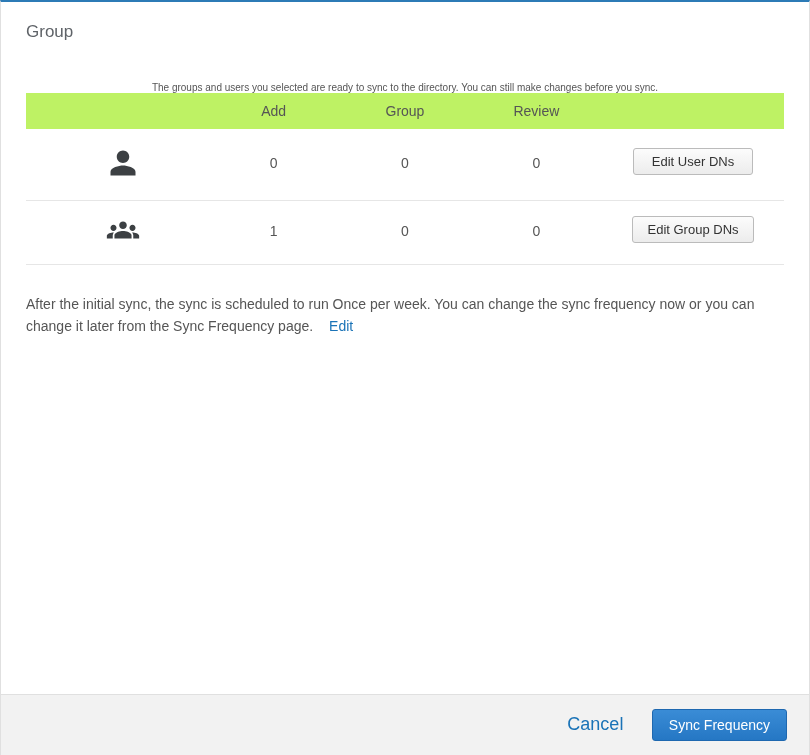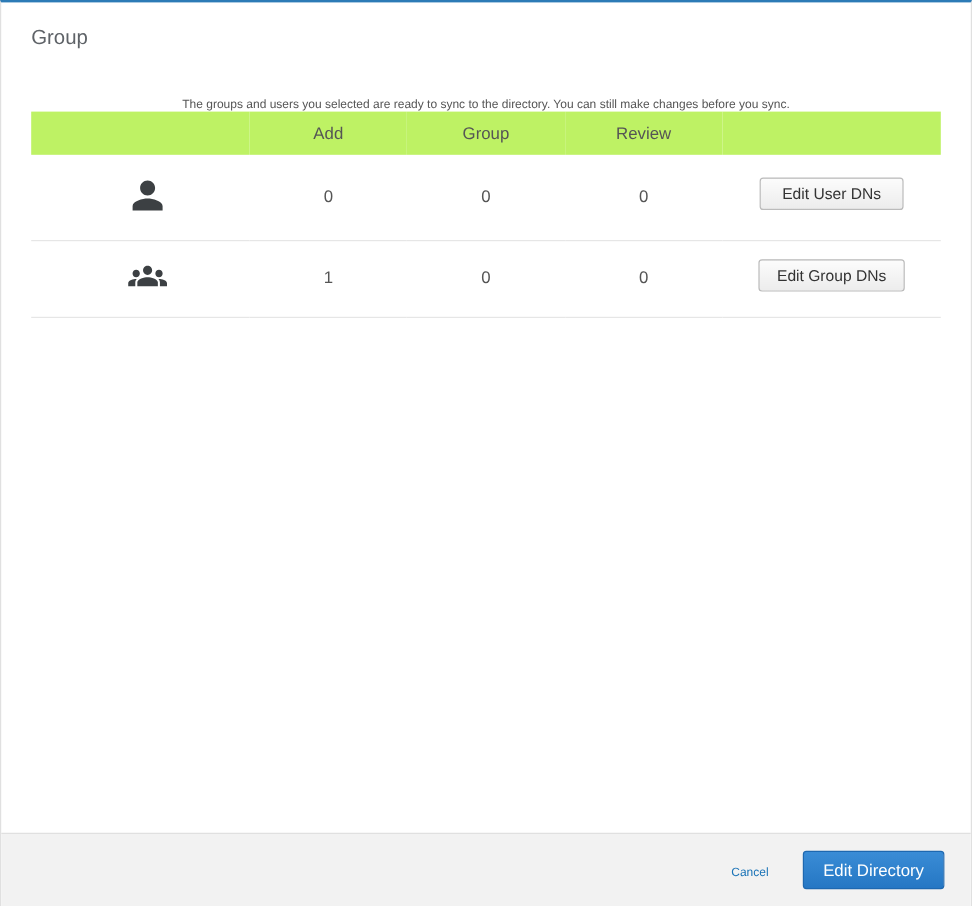--- a/index.html
+++ b/index.html
@@ -103,21 +103,21 @@
       bottom: 0;
       left: 0;
       right: 0;
       background: #f2f2f2;
       padding: 14px 22px;
       text-align: right;
       border-top: 1px solid #e0e0e0;
     }
     .footer-cancel {
       color: #1a73b7;
-      font-size: 10px;
+      font-size: 18px;
       cursor: pointer;
       margin-right: 24px;
       display: inline-block;
     }
     .footer-primary {
       display: inline-block;
       padding: 7px 16px;
       font-size: 14px;
       color: #fff;
       background: linear-gradient(#3a8cd6, #2577c4);
@@ -170,18 +170,22 @@
         <td class="value-cell">1</td>
         <td class="value-cell">0</td>
         <td class="value-cell">0</td>
         <td class="action-cell">
           <button class="btn">Edit Group DNs</button>
         </td>
       </tr>
     </tbody>
   </table>
 
+  <p class="schedule-text">
+    <span>After the initial sync, the sync is scheduled to run Once per week. You can change the sync frequency now or you can change it later from the Sync Frequency page.</span>
+    <span class="edit-link">Edit</span>
+  </p>
 </div>
 
 <div class="footer">
   <span class="footer-cancel">Cancel</span>
-  <button class="footer-primary">Edit Directory</button>
+  <button class="footer-primary">Sync Frequency</button>
 </div>
 
 </body></html>

